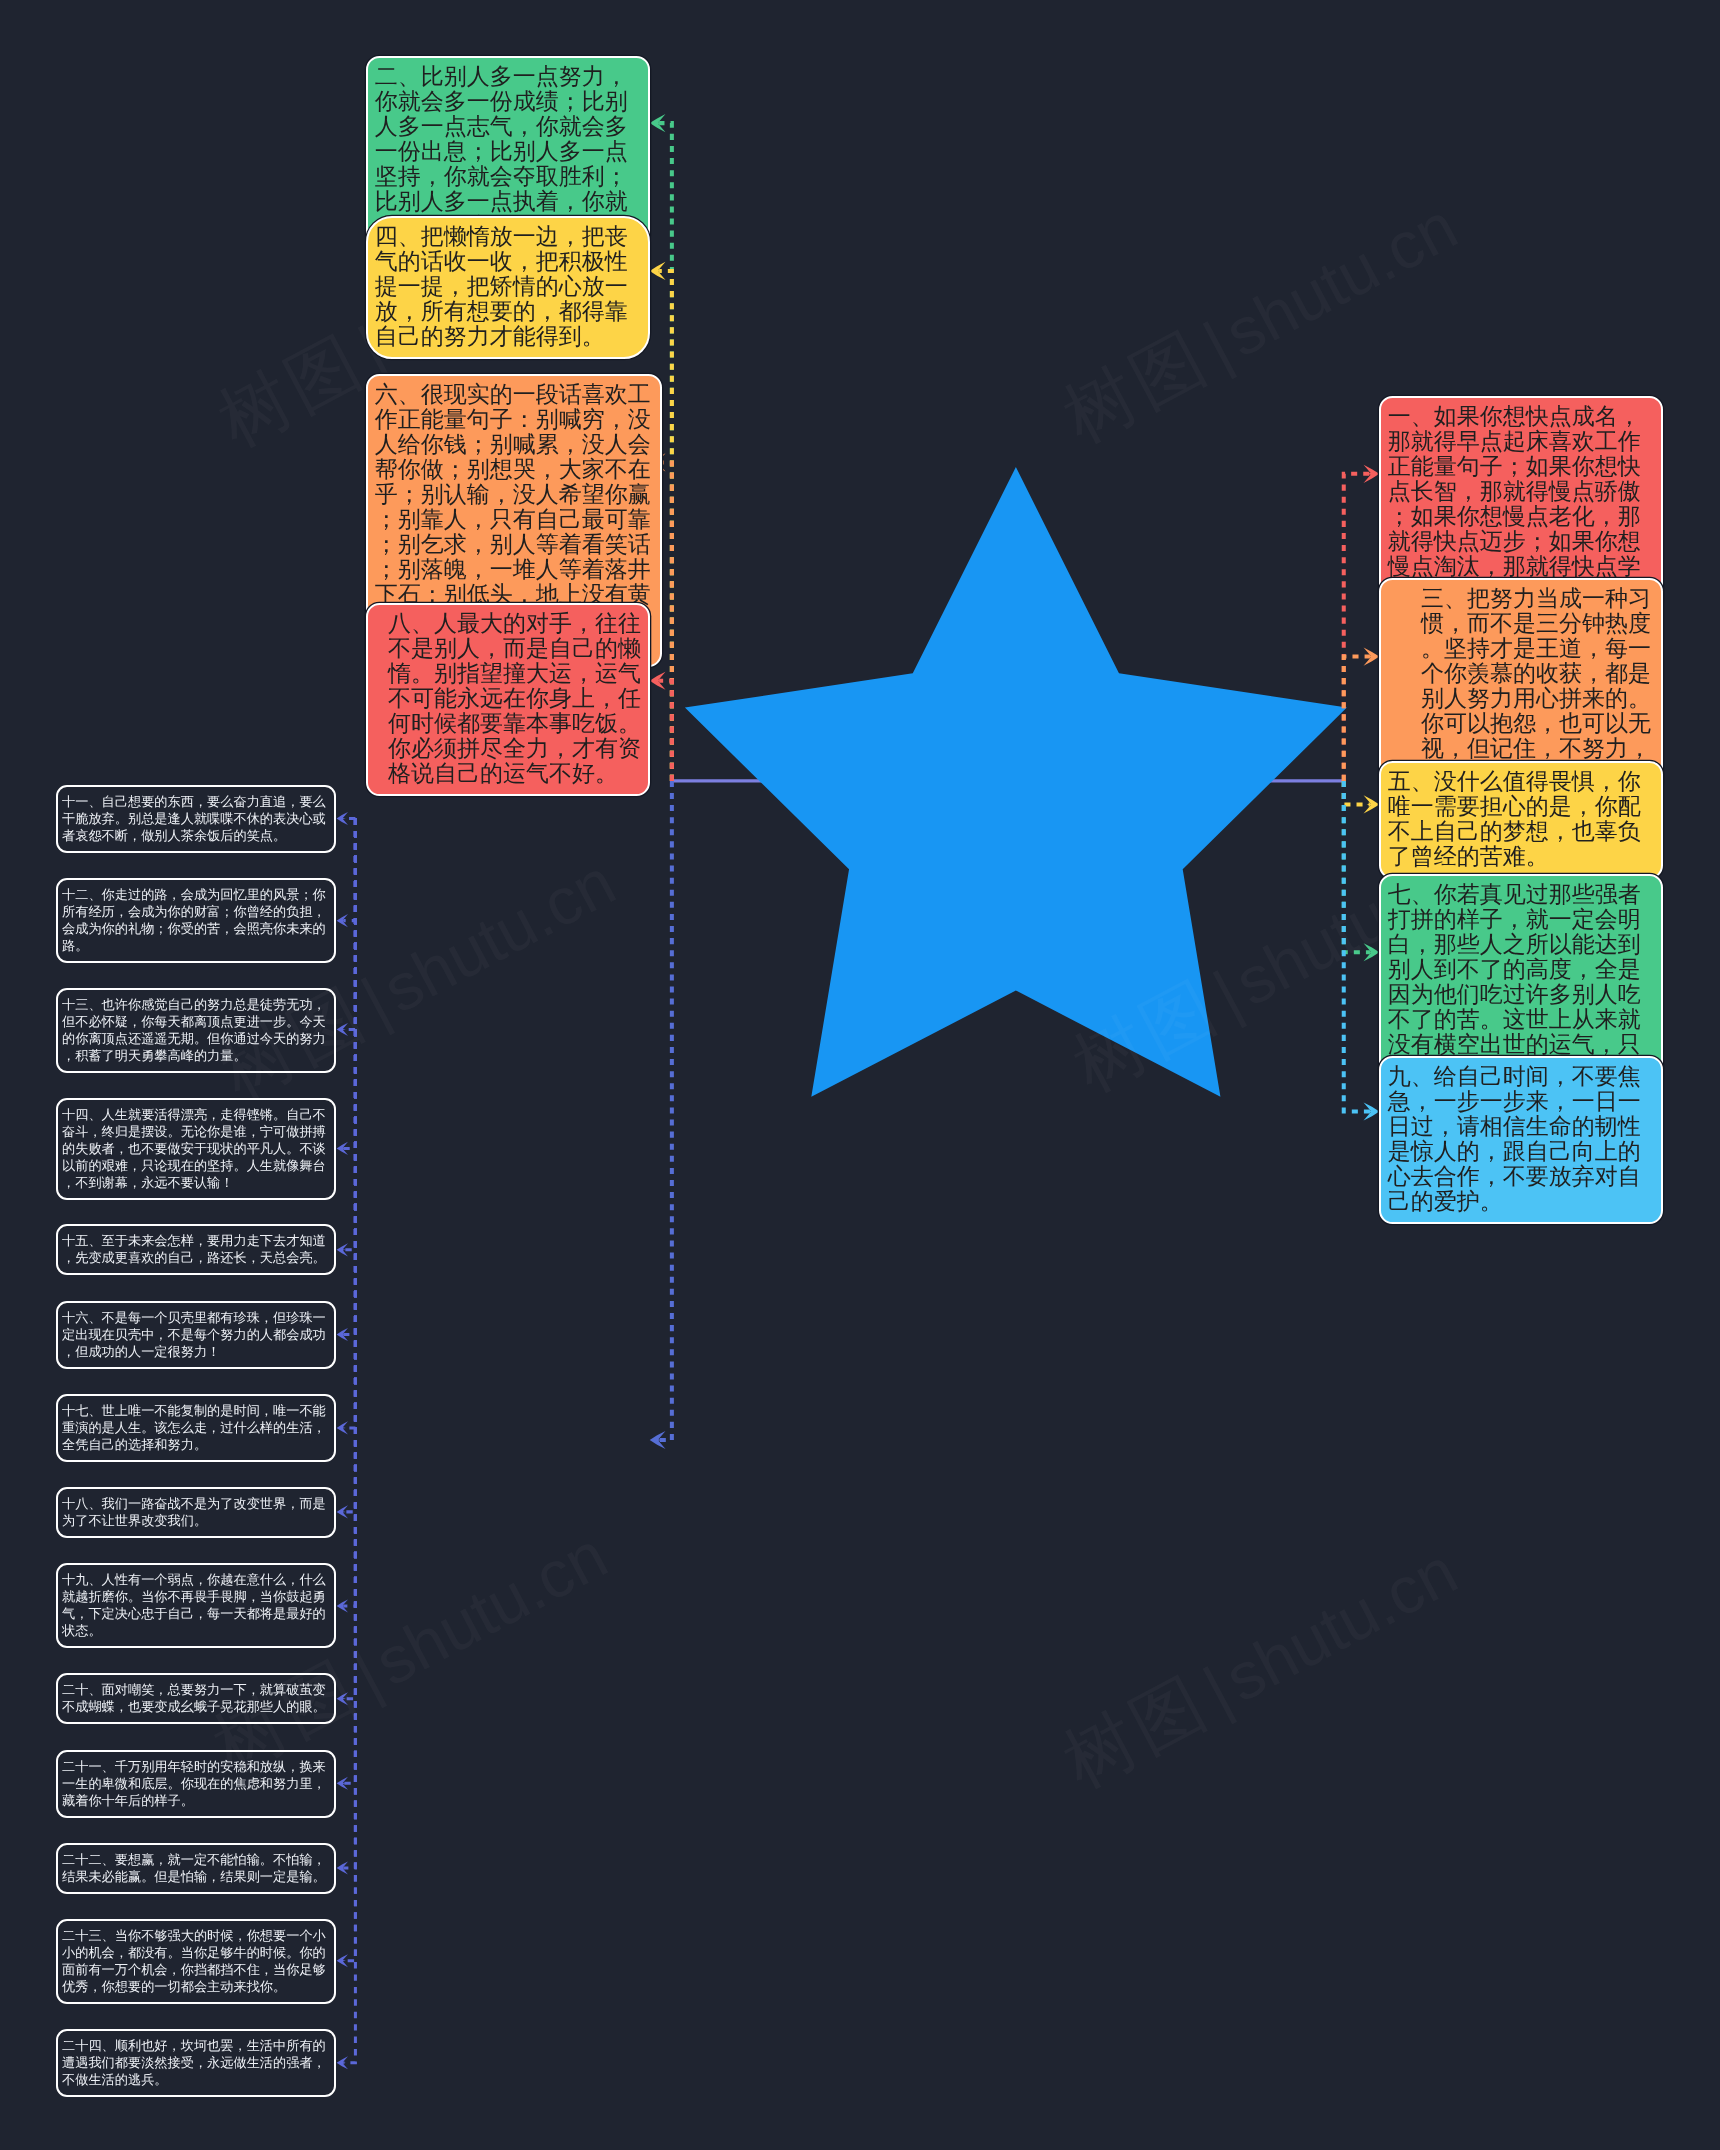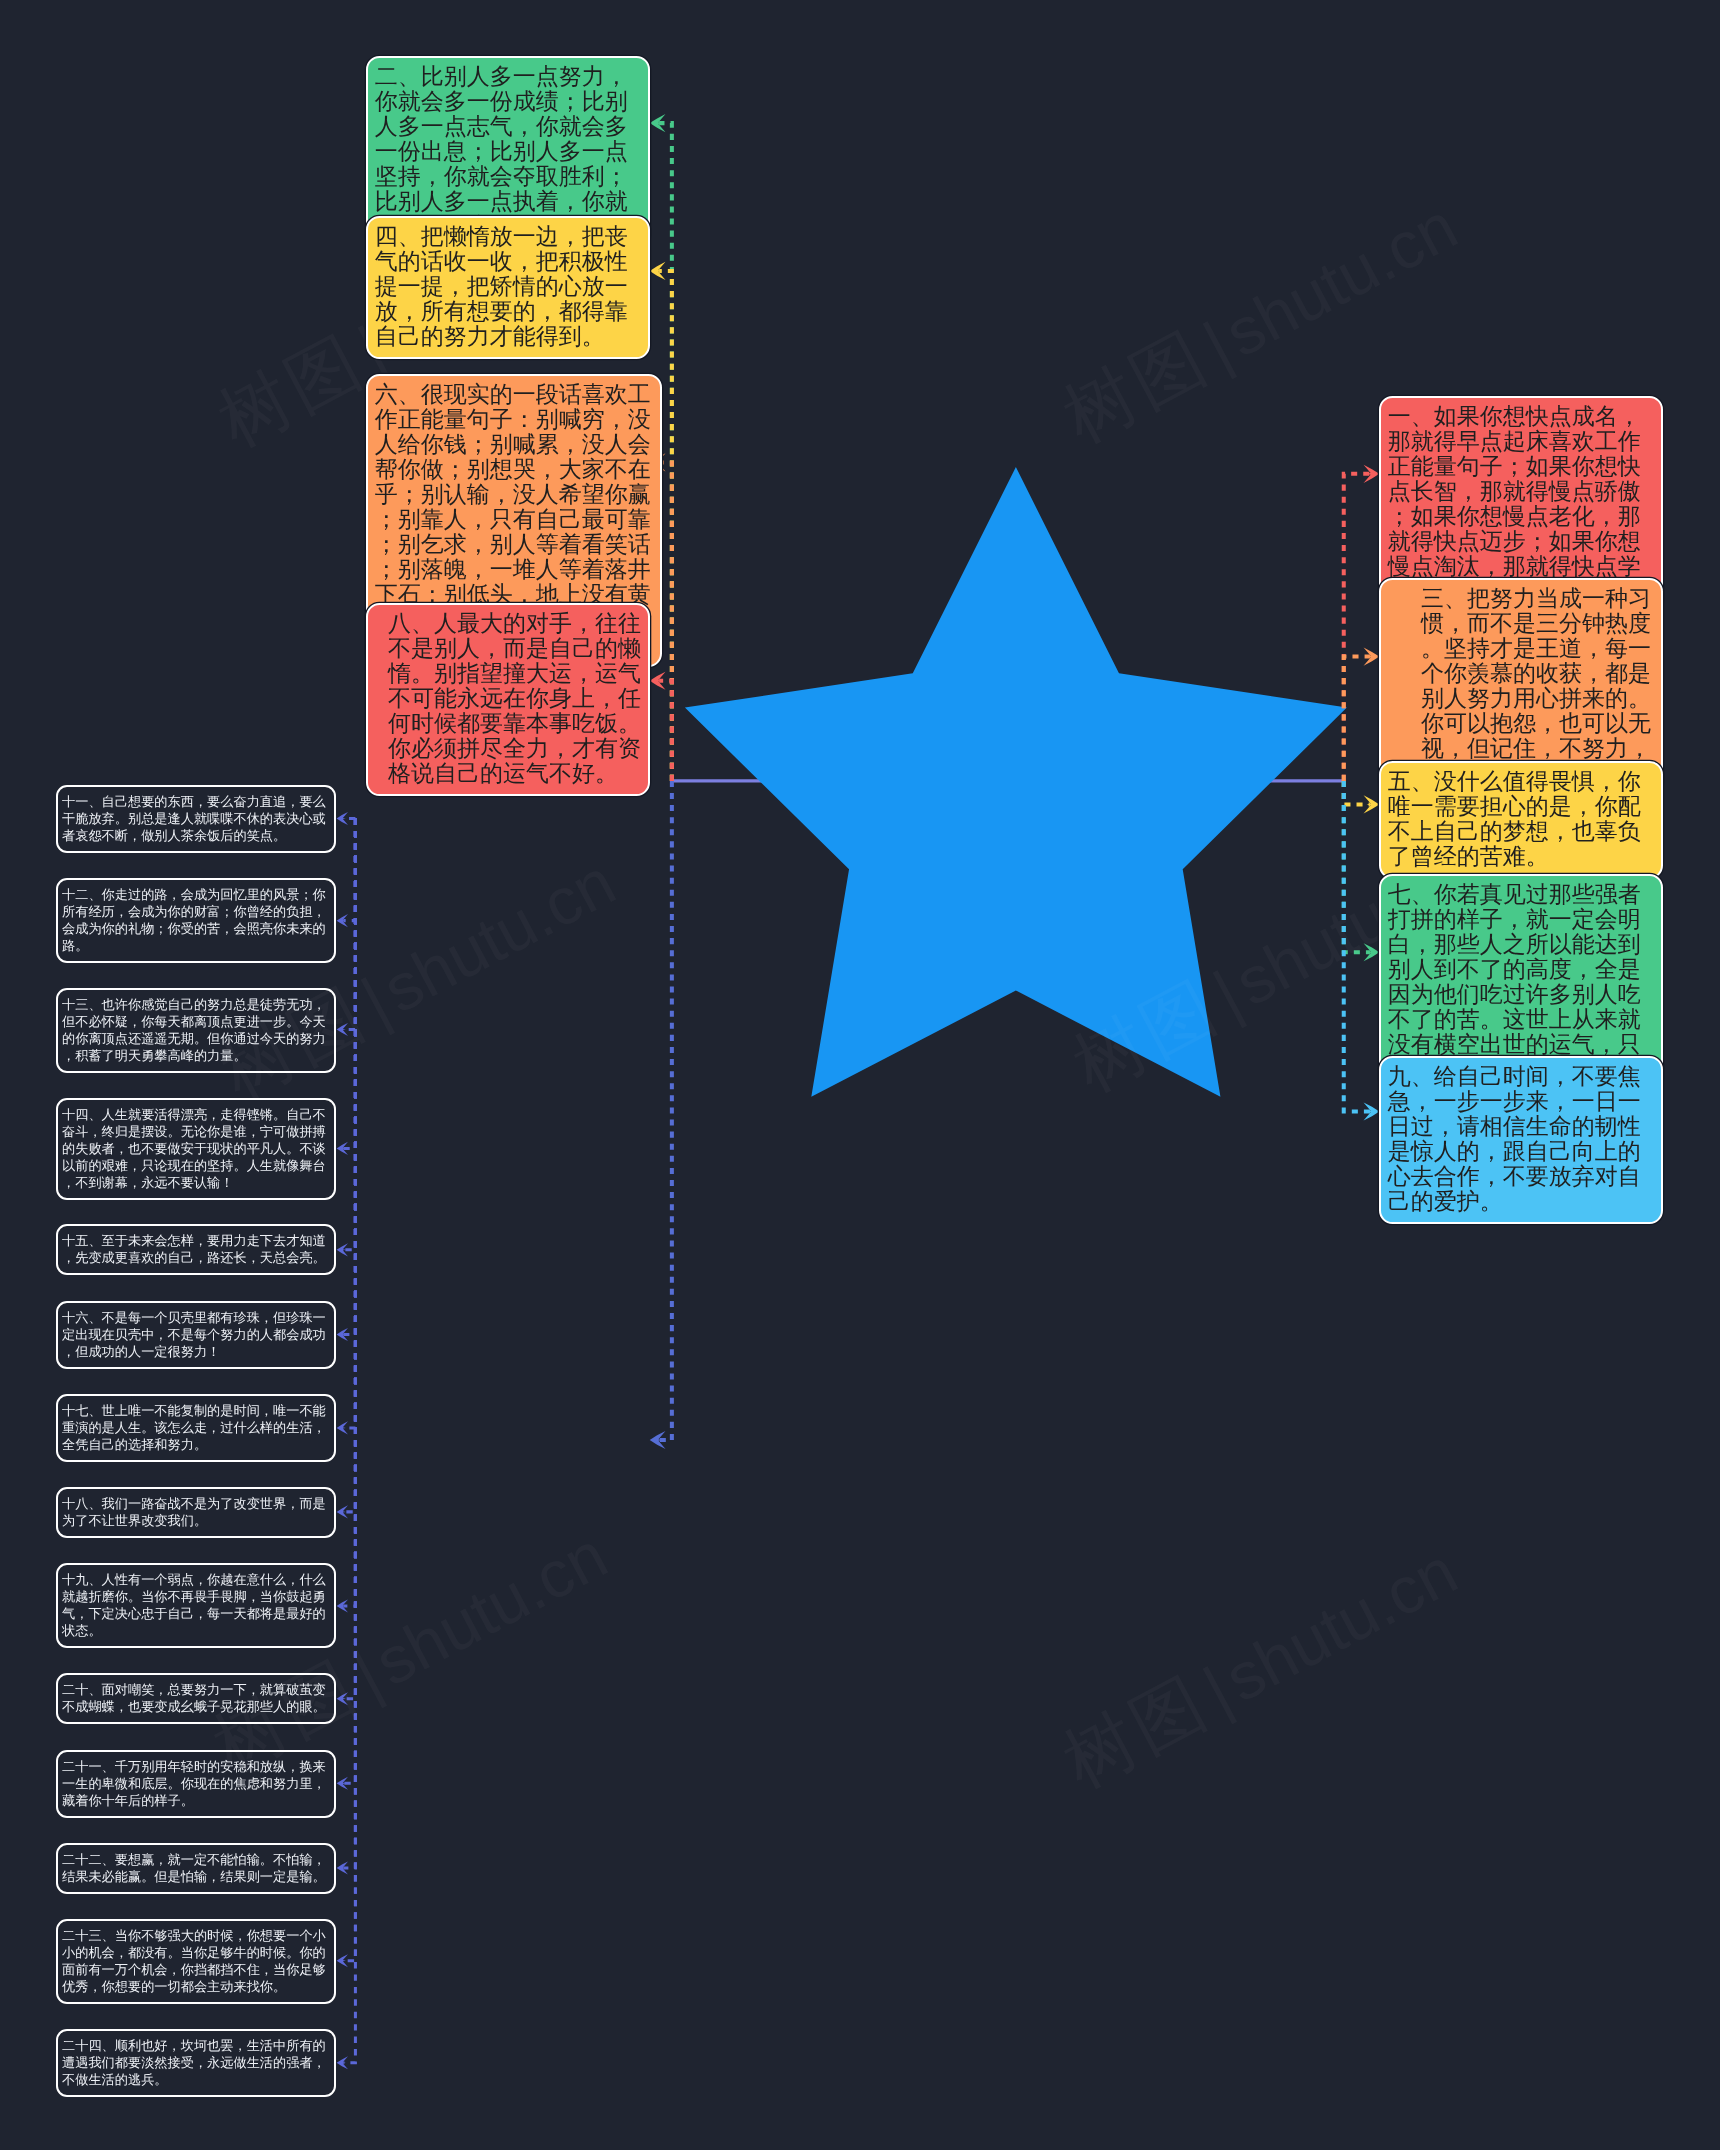--- a/index.html
+++ b/index.html
@@ -93,21 +93,21 @@
     <div class="wm" style="left: 1092px; top: 1715px; transform: rotate(-28deg);"><span class="cjk">树图</span><span class="sep">|</span><span>shutu.cn</span></div>
     <div class="node" style="left: 1379px; top: 396px; width: 284px; background: rgb(245, 96, 94);">
       <div class="t" style="color: rgb(31, 31, 31);">一、如果你想快点成名，那就得早点起床喜欢工作正能量句子；如果你想快点长智，那就得慢点骄傲；如果你想慢点老化，那就得快点迈步；如果你想慢点淘汰，那就得快点学习。</div>
     </div>
     <div class="node" style="left: 366px; top: 56px; width: 284px; background: rgb(72, 201, 138);">
       <div class="t" style="color: rgb(31, 31, 31);">二、比别人多一点努力，你就会多一份成绩；比别人多一点志气，你就会多一份出息；比别人多一点坚持，你就会夺取胜利；比别人多一点执着，你就会创造奇迹。</div>
     </div>
     <div class="node" style="left: 1379px; top: 578px; width: 284px; background: rgb(253, 154, 91); padding-left: 40px;">
       <div class="t" style="color: rgb(31, 31, 31);">三、把努力当成一种习惯，而不是三分钟热度。坚持才是王道，每一个你羡慕的收获，都是别人努力用心拼来的。你可以抱怨，也可以无视，但记住，不努力，连输的资格都没有！</div>
     </div>
-    <div class="node" style="left: 366px; top: 216px; width: 284px; background: rgb(253, 212, 71);">
+    <div class="node" style="left: 366px; top: 216px; width: 284px; background: rgb(253, 212, 71); border-radius: 26px;">
       <div class="t" style="color: rgb(31, 31, 31);">四、把懒惰放一边，把丧气的话收一收，把积极性提一提，把矫情的心放一放，所有想要的，都得靠自己的努力才能得到。</div>
     </div>
     <div class="node" style="left: 1379px; top: 761px; width: 284px; background: rgb(253, 212, 71);">
       <div class="t" style="color: rgb(31, 31, 31);">五、没什么值得畏惧，你唯一需要担心的是，你配不上自己的梦想，也辜负了曾经的苦难。</div>
     </div>
     <div class="node" style="left: 366px; top: 350px; width: 296px; background: rgb(253, 154, 91); margin-top: 24px;">
       <div class="t" style="color: rgb(31, 31, 31);">六、很现实的一段话喜欢工作正能量句子：别喊穷，没人给你钱；别喊累，没人会帮你做；别想哭，大家不在乎；别认输，没人希望你赢；别靠人，只有自己最可靠；别乞求，别人等着看笑话；别落魄，一堆人等着落井下石；别低头，地上没有黄金只有石头！越努力，越幸运。</div>
     </div>
     <div class="node" style="left: 1379px; top: 874px; width: 284px; background: rgb(72, 201, 138);">
       <div class="t" style="color: rgb(31, 31, 31);">七、你若真见过那些强者打拼的样子，就一定会明白，那些人之所以能达到别人到不了的高度，全是因为他们吃过许多别人吃不了的苦。这世上从来就没有横空出世的运气，只有不为人知的努力。</div>

